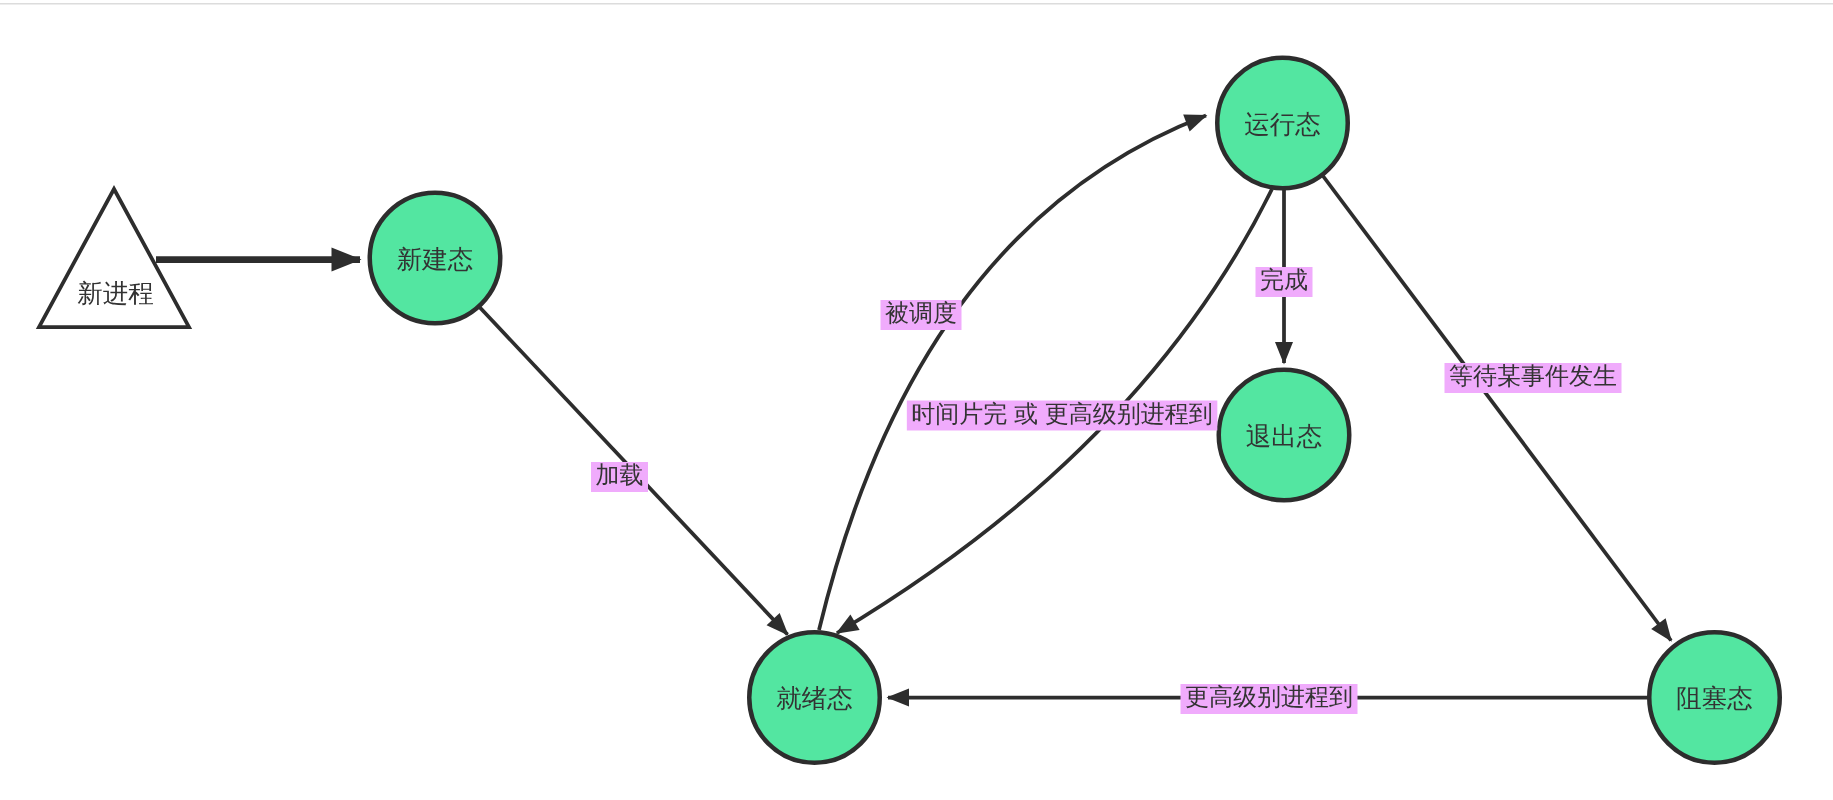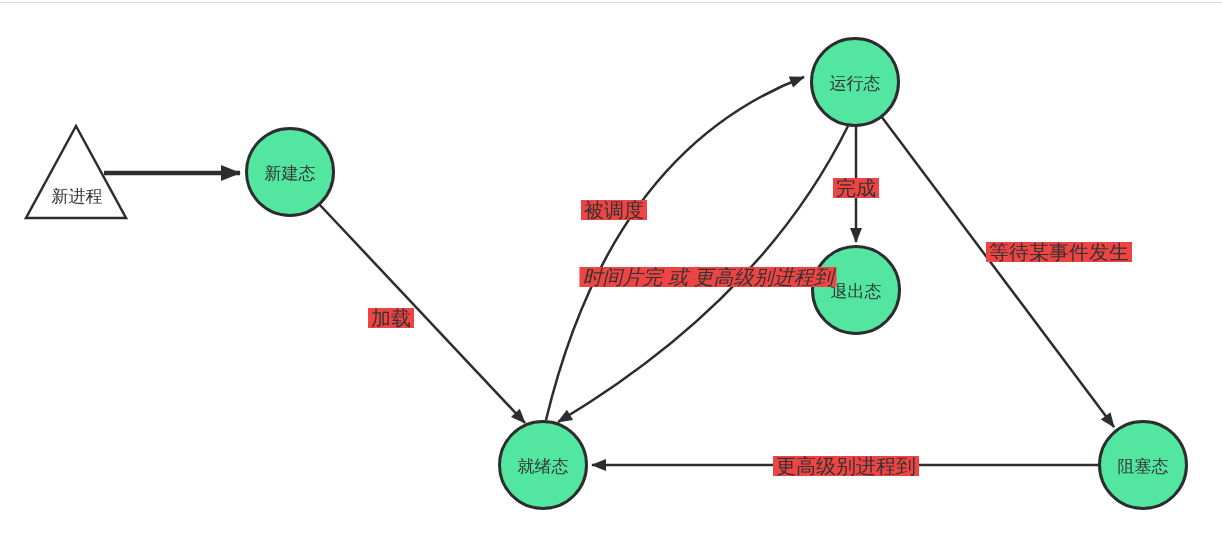--- a/index.html
+++ b/index.html
@@ -50,23 +50,23 @@
     dominant-baseline: central;
   }
   svg .start-shape {
     fill: #ffffff;
     stroke: #2d2d2d;
     stroke-width: 2.5;
   }
   .edge-label {
     position: absolute;
     transform: translate(-50%, -50%);
-    background: #ef4444;
+    background: #f0abfc;
     color: #333333;
-    font-size: 20px;
+    font-size: 16px;
     line-height: 20px;
     padding: 0 3px;
     white-space: nowrap;
   }
 </style>
 </head>
 <body>
 
 <div class="canvas">
   <div class="top-rule"></div>
@@ -113,19 +113,19 @@
       <circle class="node-circle" cx="543" cy="465" r="43.5" fill="#53e6a1"></circle>
       <text class="node-label" x="543" y="466">就绪态</text>
     </g>
 
     <g>
       <circle class="node-circle" cx="1143" cy="465" r="43.5" fill="#53e6a1"></circle>
       <text class="node-label" x="1143" y="466">阻塞态</text>
     </g>
   </svg>
 
-  <div class="edge-label" style="left:391px; top:318px;">加载</div>
+  <div class="edge-label" style="left:413px; top:318px;">加载</div>
   <div class="edge-label" style="left:614px; top:210px;">被调度</div>
-  <div class="edge-label" style="left:708px; top:277px;font-style:italic;">时间片完 或 更高级别进程到</div>
+  <div class="edge-label" style="left:708px; top:277px;">时间片完 或 更高级别进程到</div>
   <div class="edge-label" style="left:856px; top:188px;">完成</div>
-  <div class="edge-label" style="left:1022px; top:252px;margin-left:37px;">等待某事件发生</div>
+  <div class="edge-label" style="left:1022px; top:252px;">等待某事件发生</div>
   <div class="edge-label" style="left:846px; top:466px;">更高级别进程到</div>
 </div>
 
 </body></html>

